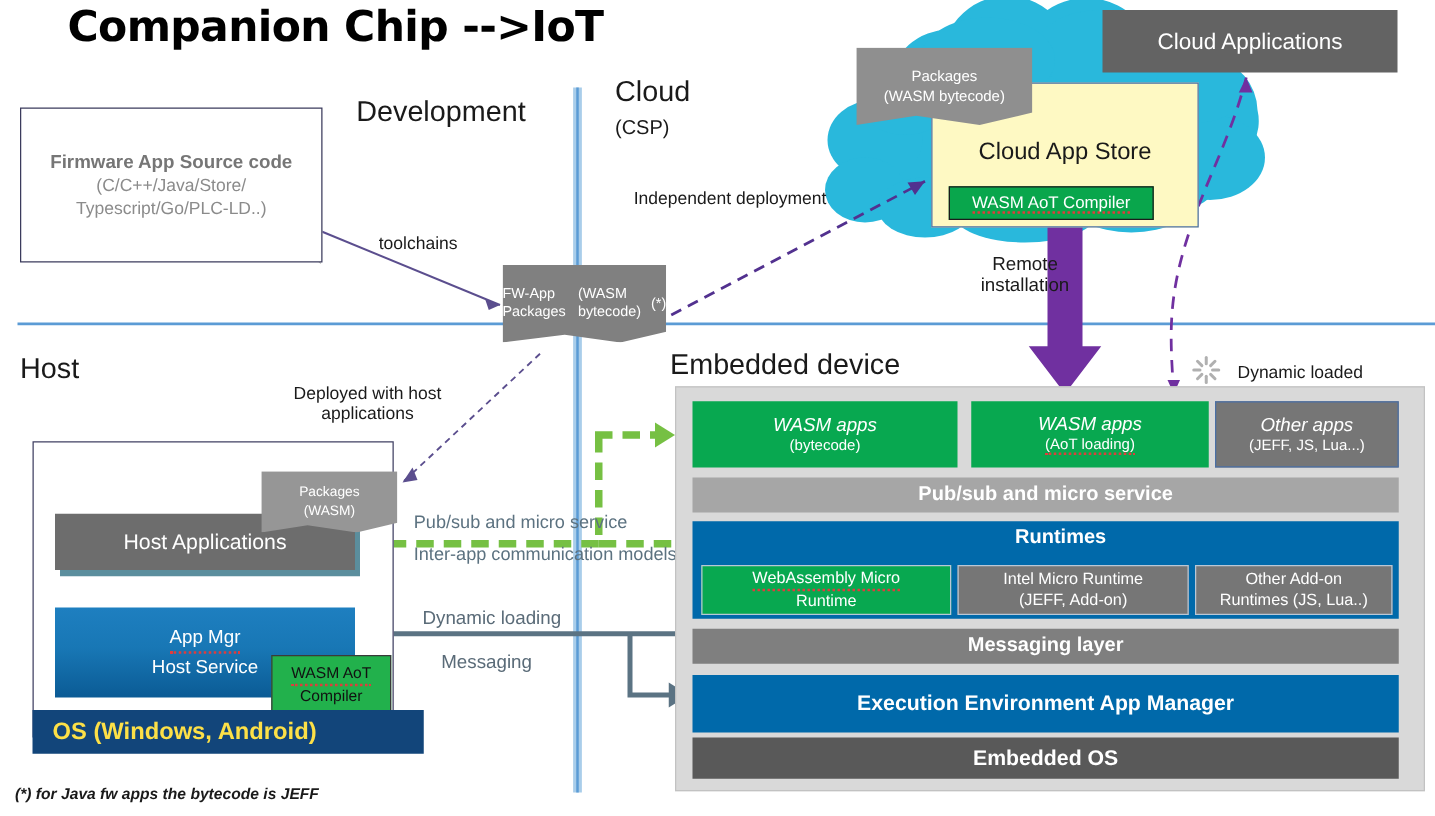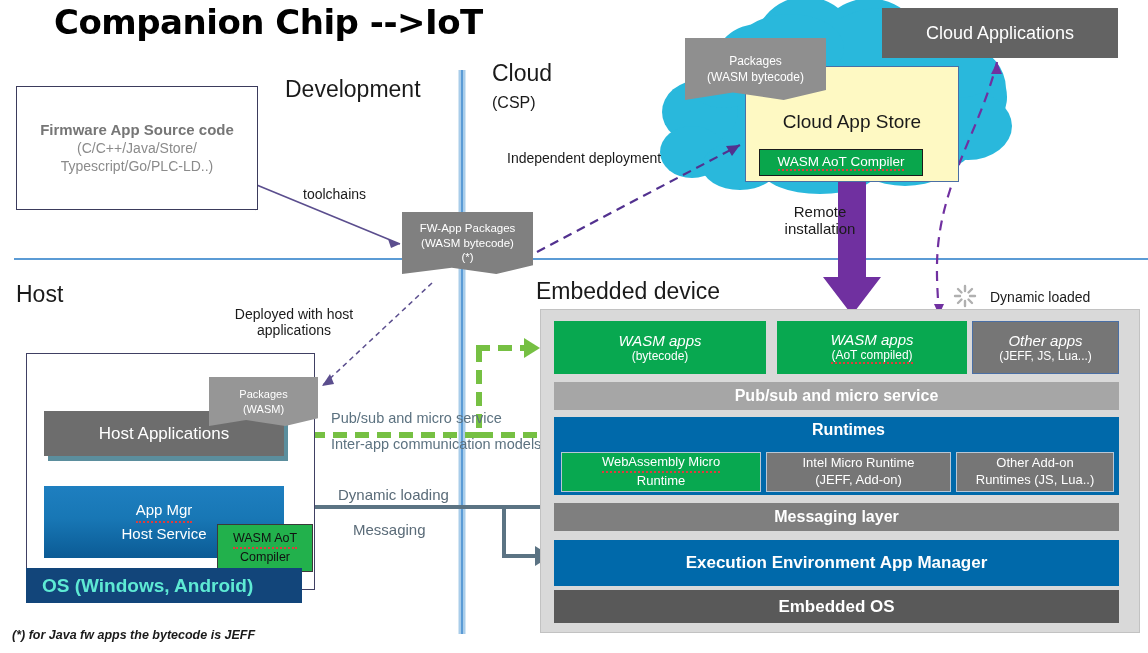--- a/index.html
+++ b/index.html
@@ -20,21 +20,21 @@
   .box{box-sizing:border-box;display:flex;flex-direction:column;align-items:center;justify-content:center;text-align:center;}
 
   
   #fw-src{left:16px;top:86px;width:240px;height:122px;border:1px solid #3b3b5c;background:#fff;
           display:flex;flex-direction:column;align-items:center;justify-content:center;}
   #fw-src .l1{font-size:15px;font-weight:bold;color:#767676;margin-bottom:2px;}
   #fw-src .l2{font-size:14px;color:#8b8b8b;line-height:1.25;}
 
   
   #fw-pkg{left:402px;top:212px;width:131px;height:62px;background:#808080;color:#fff;font-size:11.5px;
-          line-height:1.3;display:flex;flex-direction:column;align-items:center;justify-content:center;
+          line-height:1.3;display:flex;flex-direction:row;align-items:center;justify-content:center;
           clip-path:polygon(0 0,100% 0,100% 86%,72% 100%,38% 90%,0 100%);}
 
   
   #cloud-pkg{left:685px;top:38px;width:141px;height:62px;background:#8f8f8f;color:#fff;font-size:12px;
           line-height:1.35;display:flex;flex-direction:column;align-items:center;justify-content:center;
           clip-path:polygon(0 0,100% 0,100% 84%,70% 100%,34% 88%,0 100%);}
 
   
   #host-pkg{left:209px;top:377px;width:109px;height:49px;background:#969696;color:#fff;font-size:11px;
           line-height:1.35;display:flex;flex-direction:column;align-items:center;justify-content:center;
@@ -51,21 +51,21 @@
   .squig{border-bottom:2px dotted #e03c3c;}
 
   
   #host-frame{left:26px;top:353px;width:287px;height:235px;border:1px solid #404063;background:#fff;}
   #host-apps{left:44px;top:411px;width:240px;height:45px;background:#6d6d6d;color:#fff;font-size:17px;
              box-shadow:4px 5px 0 rgba(62,122,140,.85);}
   #app-mgr{left:44px;top:486px;width:240px;height:72px;color:#fff;font-size:15px;line-height:1.45;
            background:linear-gradient(180deg,#1e7fc0 0%,#1877b5 45%,#0b5b95 100%);}
   #aot-host{left:217px;top:524px;width:96px;height:48px;background:#22b14c;border:1px solid #3a3a3a;
             color:#111;font-size:12.5px;line-height:1.35;}
-  #os-bar{left:26px;top:568px;width:276px;height:35px;background:#12457a;color:#5eead4;font-size:19px;font-weight:bold;
+  #os-bar{left:26px;top:568px;width:313px;height:35px;background:#12457a;color:#fde047;font-size:19px;font-weight:bold;
           justify-content:flex-start;padding-left:16px;align-items:center;flex-direction:row;}
 
   
   #emb-box{left:540px;top:309px;width:598px;height:322px;background:#d9d9d9;border:1px solid #c2c2c2;}
   #e-wasm1{left:554px;top:321px;width:212px;height:53px;background:#08a850;color:#fff;}
   #e-wasm2{left:777px;top:321px;width:190px;height:53px;background:#08a850;color:#fff;}
   #e-other{left:972px;top:321px;width:147px;height:53px;background:#767676;color:#fff;border:1px solid #4a6fa5;}
   .apptxt{display:flex;flex-direction:column;align-items:center;justify-content:center;}
   .a1{font-size:15px;font-style:italic;}
   .a2{font-size:12px;}
@@ -299,21 +299,21 @@
   <div class="abs" id="emb-box"></div>
 
   <div class="abs dyn" style="left:990px;top:289px;">Dynamic loaded</div>
 
   <div class="abs box apptxt" id="e-wasm1">
     <div class="a1">WASM apps</div>
     <div class="a2">(bytecode)</div>
   </div>
   <div class="abs box apptxt" id="e-wasm2">
     <div class="a1">WASM apps</div>
-    <div class="a2 squig">(AoT compiled)</div>
+    <div class="a2 squig">(AoT loading)</div>
   </div>
   <div class="abs box apptxt" id="e-other">
     <div class="a1">Other apps</div>
     <div class="a2">(JEFF, JS, Lua...)</div>
   </div>
 
   <div class="abs box" id="e-pubsub">
     <span>Pub/sub and micro service</span>
   </div>
 

